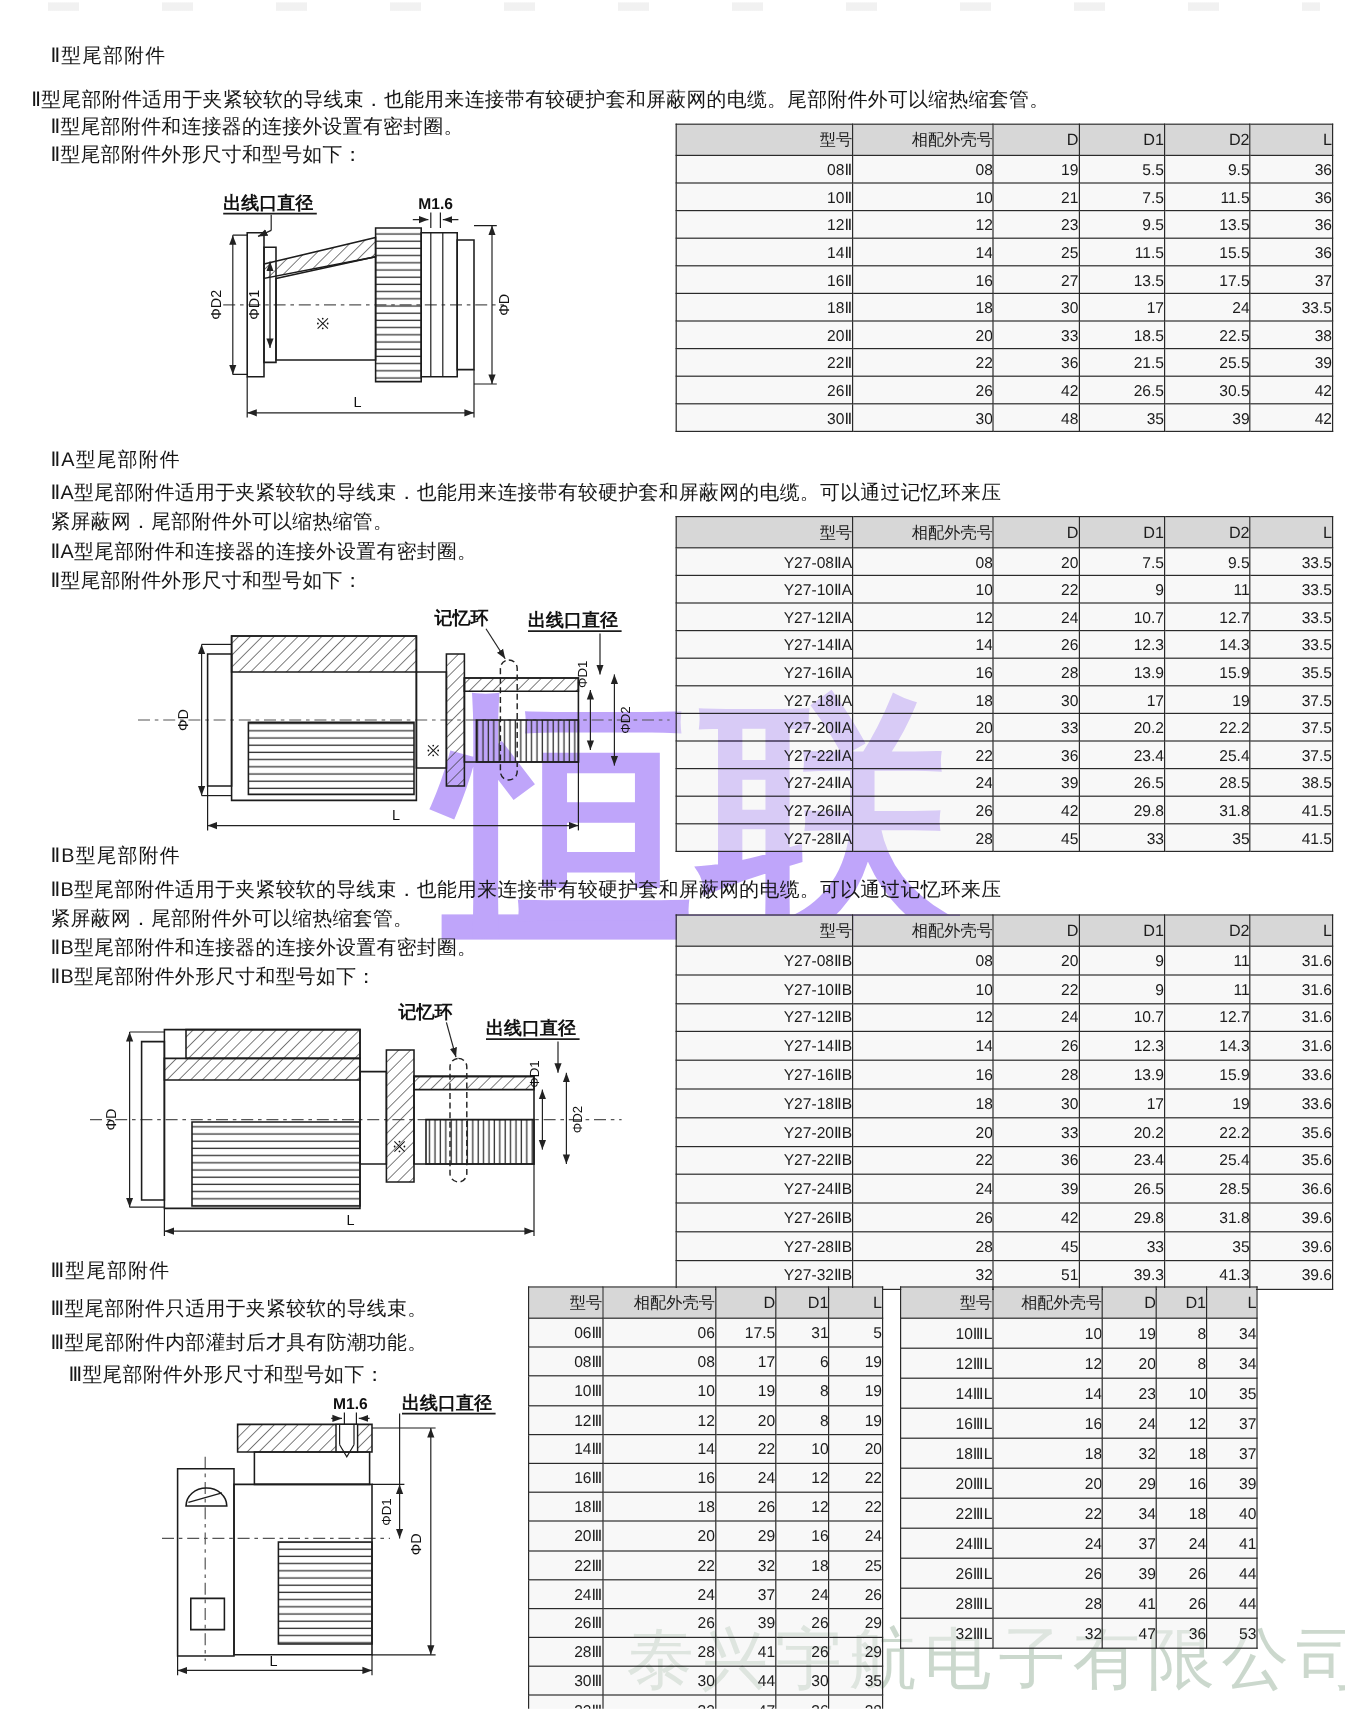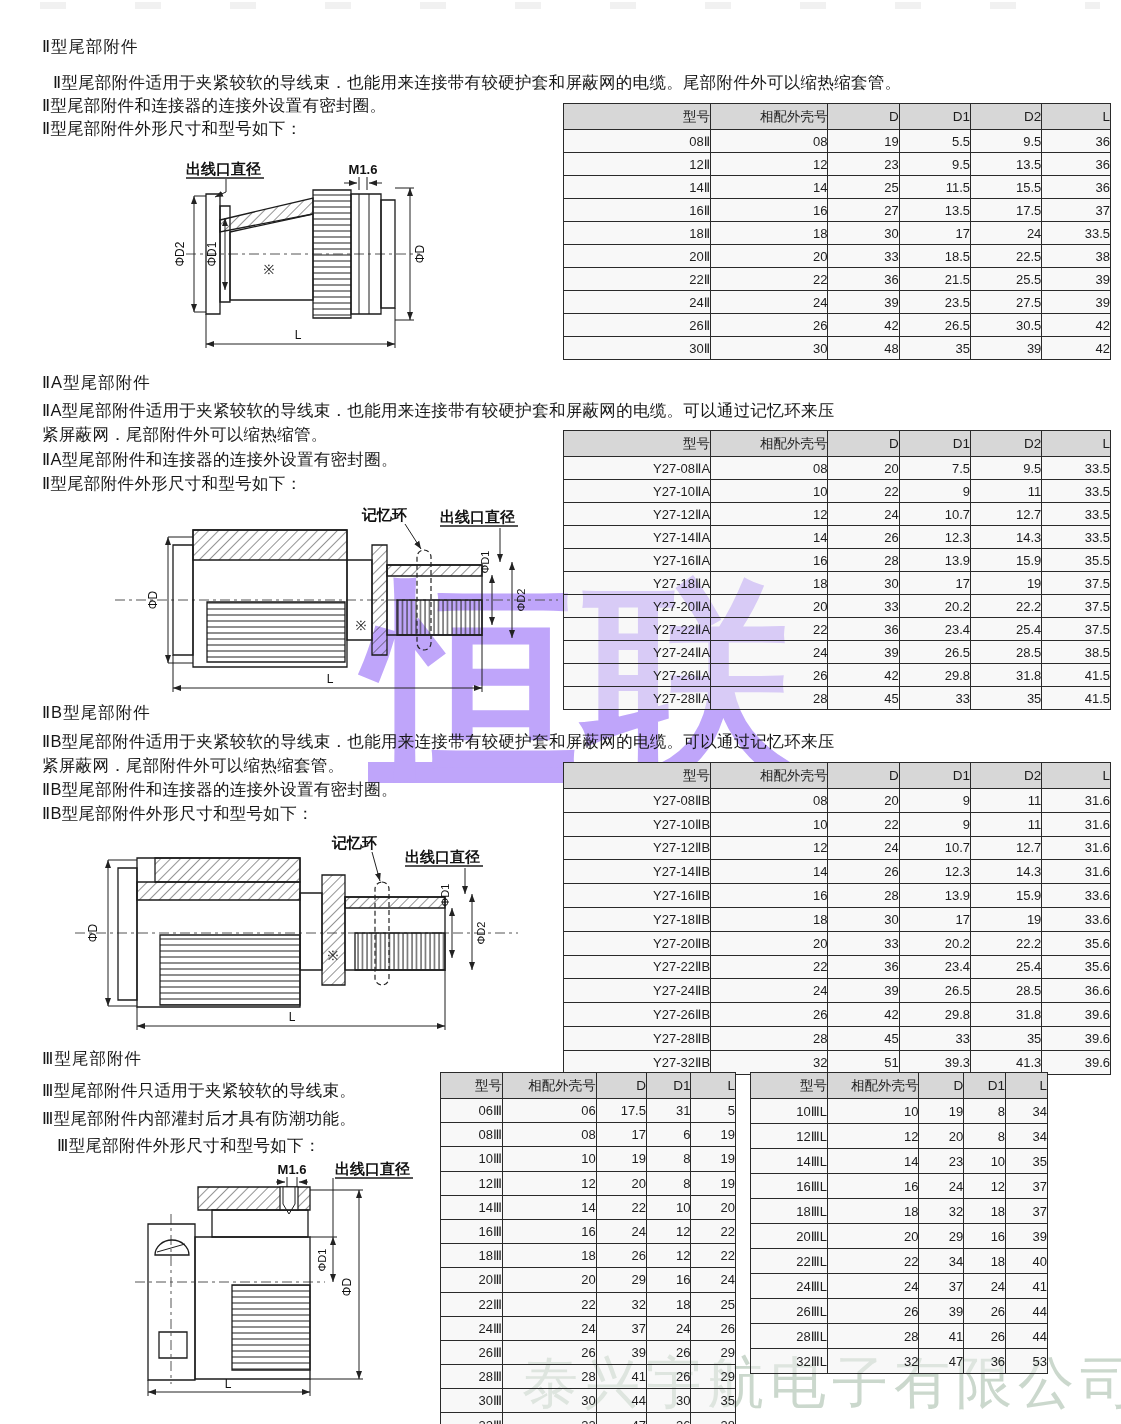--- a/index.html
+++ b/index.html
@@ -70,21 +70,21 @@
       </pattern>
   </defs>
 </svg>
 
 <div class="abs topstrip"></div>
 
 <div class="abs wm-center">恒联</div>
 <div class="abs wm-bottom">泰兴宇航电子有限公司</div>
 
 <div class="abs heading" style="left:42px;top:36px">Ⅱ型尾部附件</div>
-<div class="abs bodyline" style="left:53px;top:72px">Ⅱ型尾部附件适用于夹紧较软的导线束．也能用来连接带有较硬护套和屏蔽网的电缆。尾部附件外可以缩热缩套管。</div>
+<div class="abs bodyline" style="left:26px;top:72px">Ⅱ型尾部附件适用于夹紧较软的导线束．也能用来连接带有较硬护套和屏蔽网的电缆。尾部附件外可以缩热缩套管。</div>
 <div class="abs bodyline" style="left:42px;top:95px">Ⅱ型尾部附件和连接器的连接外设置有密封圈。</div>
 <div class="abs bodyline" style="left:42px;top:118px">Ⅱ型尾部附件外形尺寸和型号如下：</div>
 
 <svg class="draw" style="left:128px;top:158px" width="400" height="205" viewBox="0 0 400 205">
   <line class="cl" x1="58" y1="96" x2="292" y2="96"></line>
   <rect class="oln" x="78" y="36" width="14" height="120"></rect>
   <rect class="oln" x="92" y="48" width="10" height="96"></rect>
   <polygon class="hfill" points="92,62 185,40 185,56 92,74"></polygon>
   <polygon class="oln" points="102,74 185,56 185,142 102,142"></polygon>
   <rect class="kfill" x="185" y="32" width="38" height="128"></rect>
@@ -135,20 +135,28 @@
     <tbody>
       <tr>
         <td>08Ⅱ</td>
         <td>08</td>
         <td>19</td>
         <td>5.5</td>
         <td>9.5</td>
         <td>36</td>
       </tr>
       <tr>
+        <td>10Ⅱ</td>
+        <td>10</td>
+        <td>21</td>
+        <td>7.5</td>
+        <td>11.5</td>
+        <td>36</td>
+      </tr>
+      <tr>
         <td>12Ⅱ</td>
         <td>12</td>
         <td>23</td>
         <td>9.5</td>
         <td>13.5</td>
         <td>36</td>
       </tr>
       <tr>
         <td>14Ⅱ</td>
         <td>14</td>
@@ -180,28 +188,20 @@
         <td>18.5</td>
         <td>22.5</td>
         <td>38</td>
       </tr>
       <tr>
         <td>22Ⅱ</td>
         <td>22</td>
         <td>36</td>
         <td>21.5</td>
         <td>25.5</td>
-        <td>39</td>
-      </tr>
-      <tr>
-        <td>24Ⅱ</td>
-        <td>24</td>
-        <td>39</td>
-        <td>23.5</td>
-        <td>27.5</td>
         <td>39</td>
       </tr>
       <tr>
         <td>26Ⅱ</td>
         <td>26</td>
         <td>42</td>
         <td>26.5</td>
         <td>30.5</td>
         <td>42</td>
       </tr>

